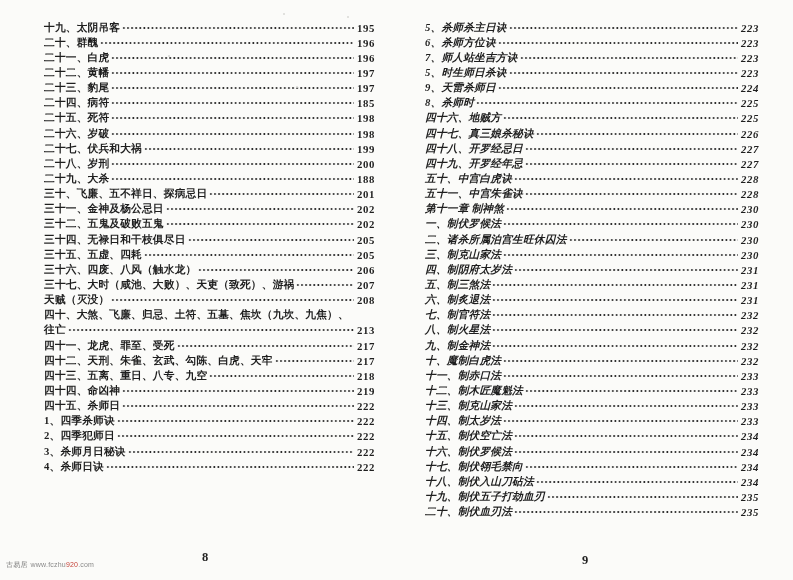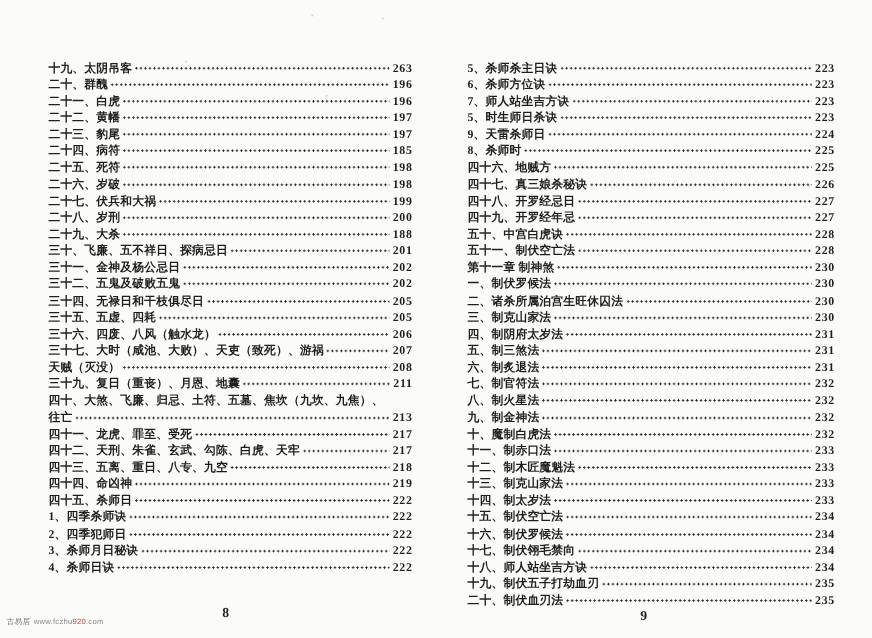--- a/index.html
+++ b/index.html
@@ -4,24 +4,24 @@
 <style>
   html,body{margin:0;padding:0;}
   body{
     width:793px;height:580px;
     background:#fbfbf9;
     position:relative;overflow:hidden;
     font-family:"Liberation Serif","DejaVu Serif",serif;
     color:#1f1f1f;
   }
   .toc-column{
-    position:absolute;top:54px;
+    position:absolute;top:20px;
   }
   .toc-column.left{left:44px;width:331px;}
-  .toc-column.right{left:425px;width:334px;}
+  .toc-column.right{left:425px;width:334px;font-style:italic;}
   .row{
     display:flex;align-items:center;
     height:15.15px;
     font-size:10.7px;font-weight:600;
     white-space:nowrap;letter-spacing:0.2px;
   }
   .row .title{flex:none;}
   .row .leader{
     flex:1 1 auto;min-width:6px;height:4px;margin:0 3px 0 2px;
     background-image:radial-gradient(circle at 2px 2px,#2b2b2b 0.85px,rgba(0,0,0,0) 1.05px);
@@ -46,21 +46,21 @@
   
   .speck{position:absolute;width:2px;height:2px;background:#d8d8d4;border-radius:50%;}
 </style>
 </head>
 <body>
 
 <div class="toc-column left">
     <div class="row">
       <span class="title">十九、太阴吊客</span>
       <span class="leader"></span>
-      <span class="pnum">263</span>
+      <span class="pnum">195</span>
     </div>
     <div class="row">
       <span class="title">二十、群醜</span>
       <span class="leader"></span>
       <span class="pnum">196</span>
     </div>
     <div class="row">
       <span class="title">二十一、白虎</span>
       <span class="leader"></span>
       <span class="pnum">196</span>
@@ -137,25 +137,20 @@
     </div>
     <div class="row">
       <span class="title">三十七、大时（咸池、大败）、天吏（致死）、游祸</span>
       <span class="leader"></span>
       <span class="pnum">207</span>
     </div>
     <div class="row">
       <span class="title">天贼（灭没）</span>
       <span class="leader"></span>
       <span class="pnum">208</span>
-    </div>
-    <div class="row">
-      <span class="title">三十九、复日（重丧）、月恩、地囊</span>
-      <span class="leader"></span>
-      <span class="pnum">211</span>
     </div>
     <div class="row">
       <span class="title">四十、大煞、飞廉、归忌、土符、五墓、焦坎（九坎、九焦）、</span>
     </div>
     <div class="row">
       <span class="title">往亡</span>
       <span class="leader"></span>
       <span class="pnum">213</span>
     </div>
     <div class="row">
@@ -254,21 +249,21 @@
       <span class="title">四十九、开罗经年忌</span>
       <span class="leader"></span>
       <span class="pnum">227</span>
     </div>
     <div class="row">
       <span class="title">五十、中宫白虎诀</span>
       <span class="leader"></span>
       <span class="pnum">228</span>
     </div>
     <div class="row">
-      <span class="title">五十一、制伏空亡法</span>
+      <span class="title">五十一、中宫朱雀诀</span>
       <span class="leader"></span>
       <span class="pnum">228</span>
     </div>
     <div class="row">
       <span class="title">第十一章 制神煞</span>
       <span class="leader"></span>
       <span class="pnum">230</span>
     </div>
     <div class="row">
       <span class="title">一、制伏罗候法</span>
@@ -349,21 +344,21 @@
       <span class="title">十六、制伏罗候法</span>
       <span class="leader"></span>
       <span class="pnum">234</span>
     </div>
     <div class="row">
       <span class="title">十七、制伏翎毛禁向</span>
       <span class="leader"></span>
       <span class="pnum">234</span>
     </div>
     <div class="row">
-      <span class="title">十八、师人站坐吉方诀</span>
+      <span class="title">十八、制伏入山刀砧法</span>
       <span class="leader"></span>
       <span class="pnum">234</span>
     </div>
     <div class="row">
       <span class="title">十九、制伏五子打劫血刃</span>
       <span class="leader"></span>
       <span class="pnum">235</span>
     </div>
     <div class="row">
       <span class="title">二十、制伏血刃法</span>

